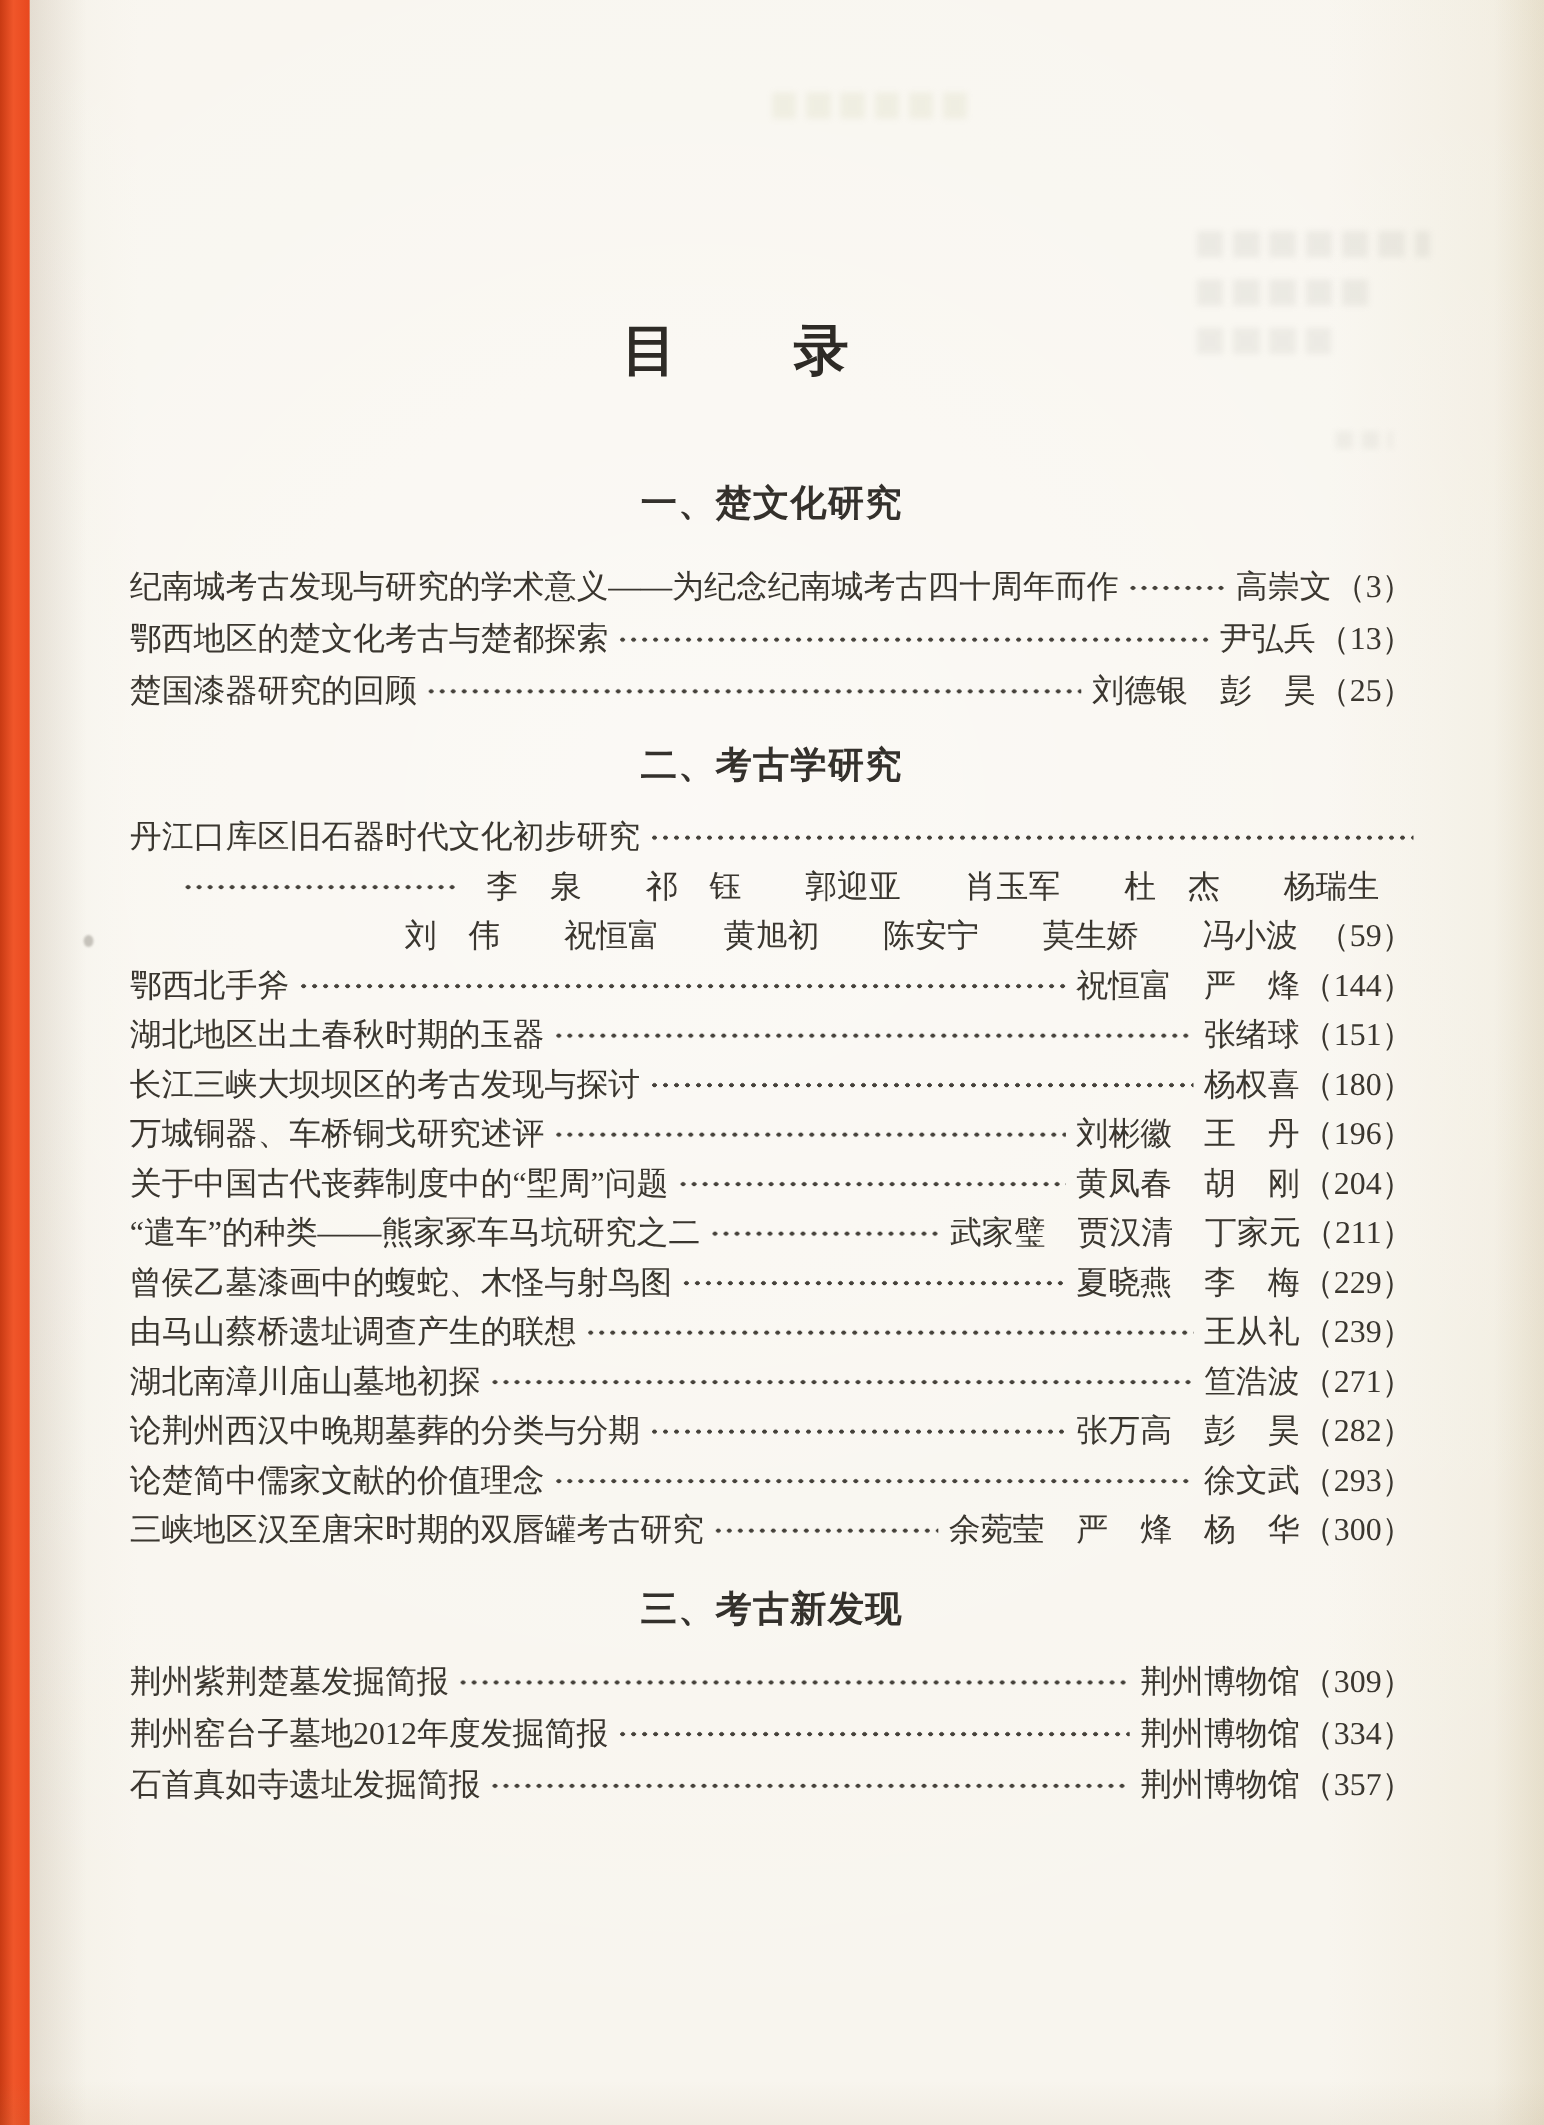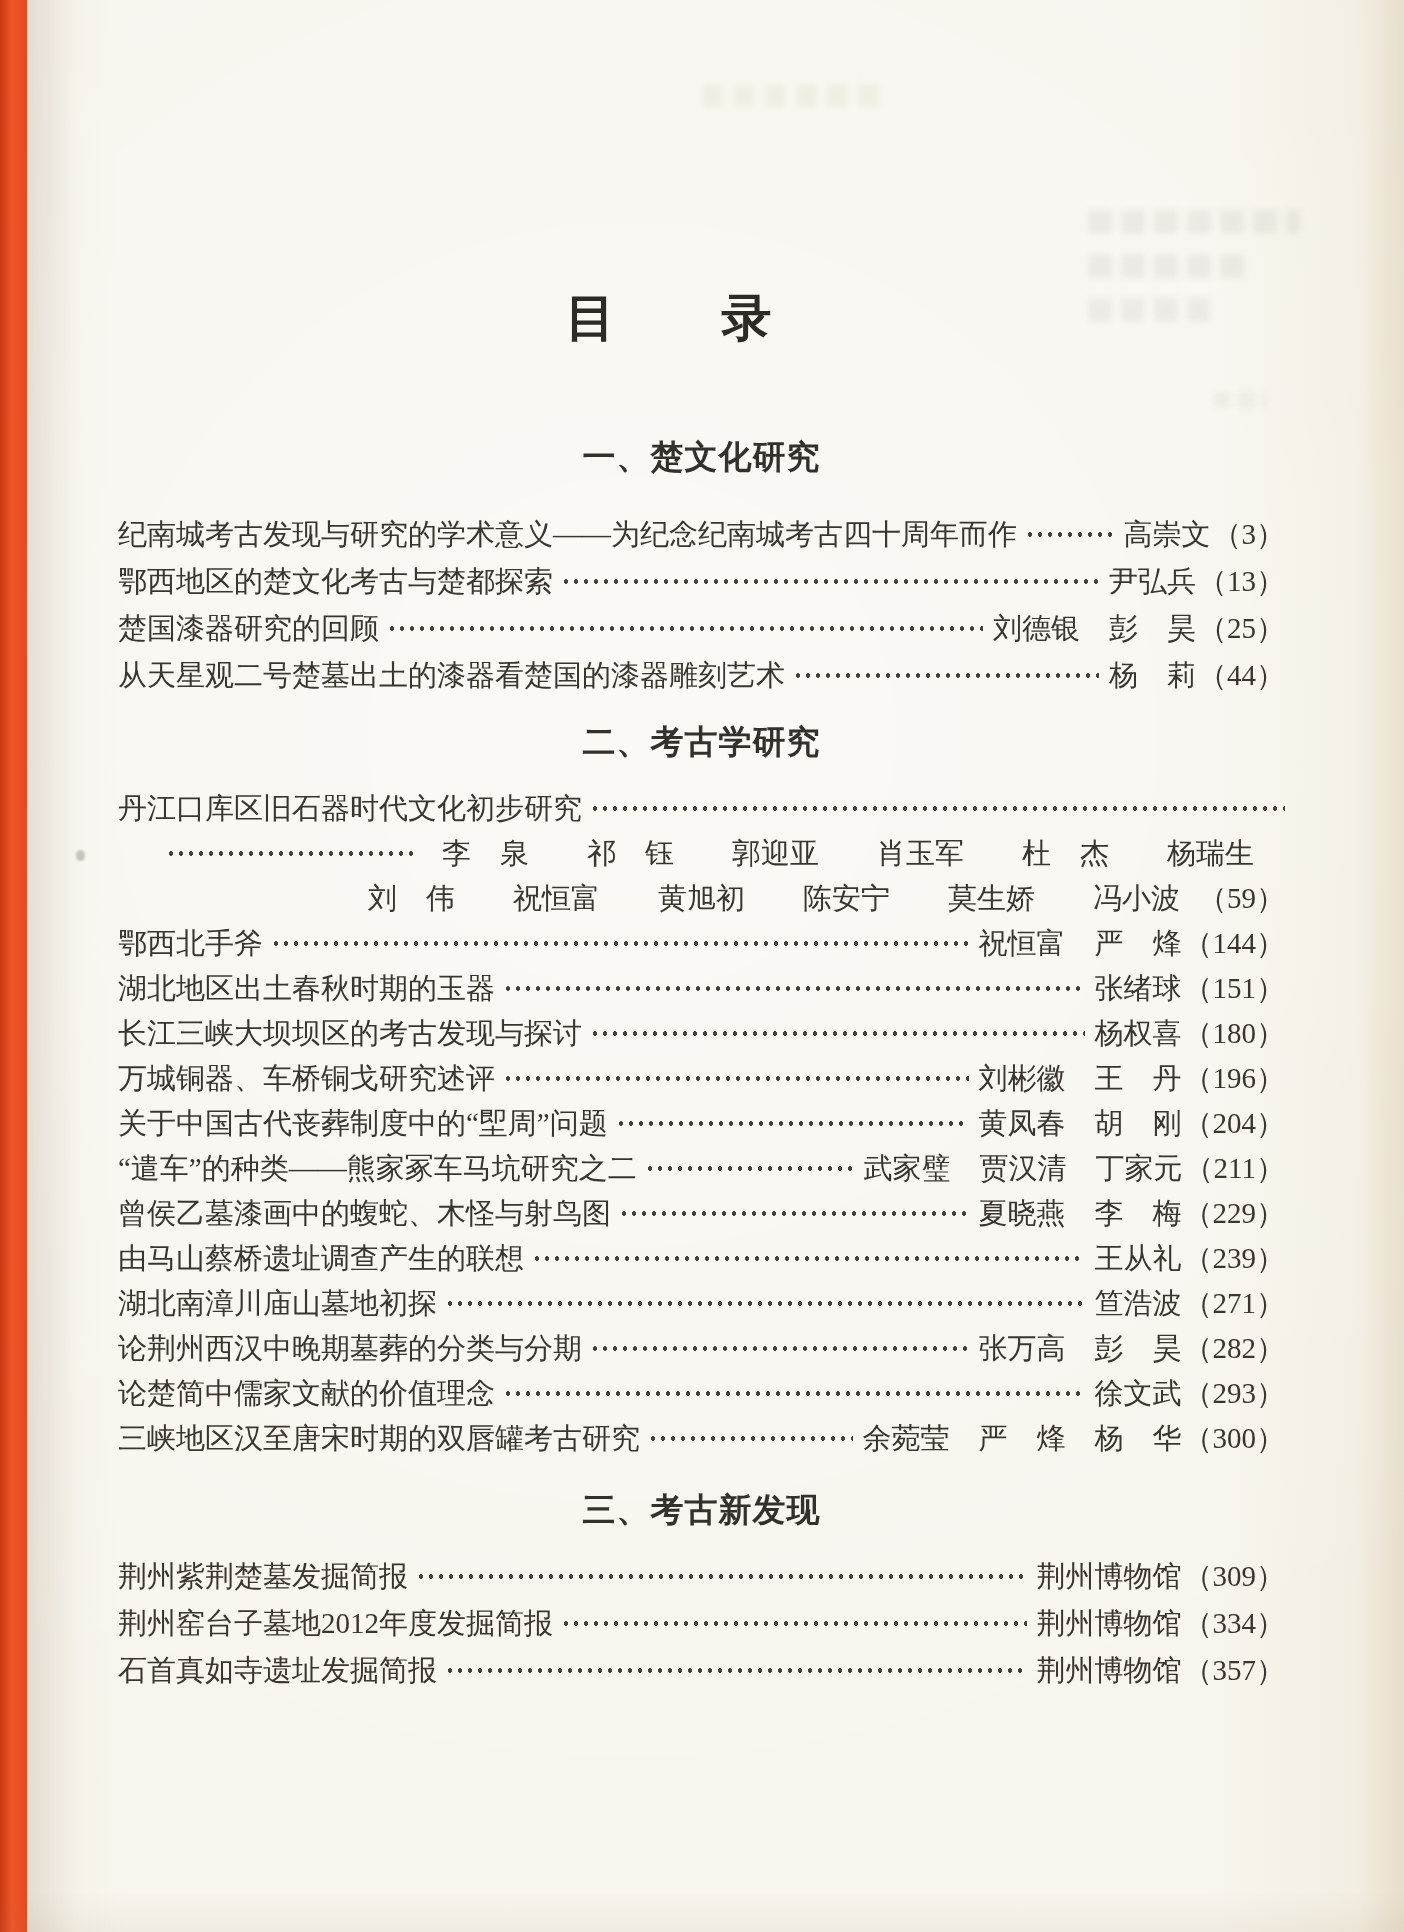--- a/index.html
+++ b/index.html
@@ -128,26 +128,20 @@
           <span class="leader"></span>
           <span class="a">尹弘兵</span>
           <span class="p">（13）</span>
         </div>
         <div class="row">
           <span class="t">楚国漆器研究的回顾</span>
           <span class="leader"></span>
           <span class="a">刘德银　彭　昊</span>
           <span class="p">（25）</span>
         </div>
-        <div class="row">
-          <span class="t">从天星观二号楚墓出土的漆器看楚国的漆器雕刻艺术</span>
-          <span class="leader"></span>
-          <span class="a">杨　莉</span>
-          <span class="p">（44）</span>
-        </div>
       </div>
     </section>
 
     <section class="sec-2">
       <h2 class="sec-heading">二、考古学研究</h2>
       <div class="toc">
         <div class="row r-full">
           <span class="t">丹江口库区旧石器时代文化初步研究</span>
           <span class="leader"></span>
         </div>

